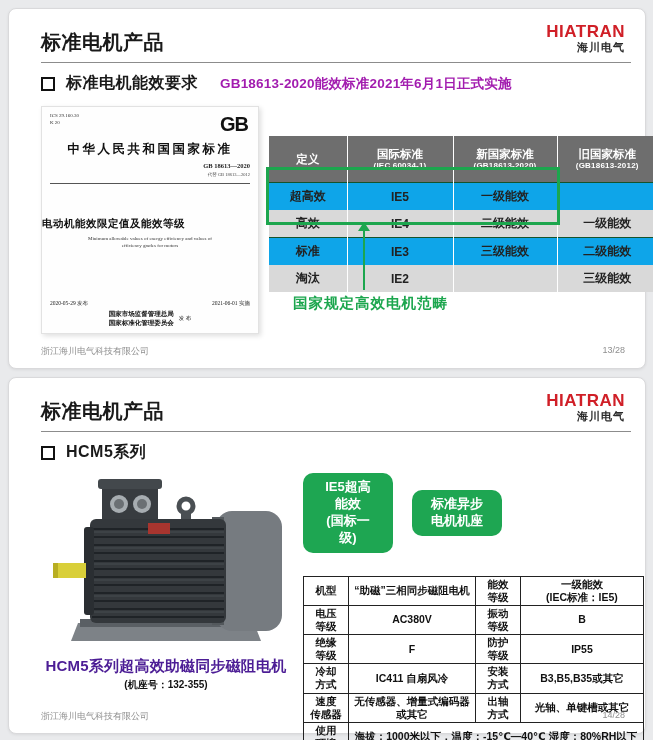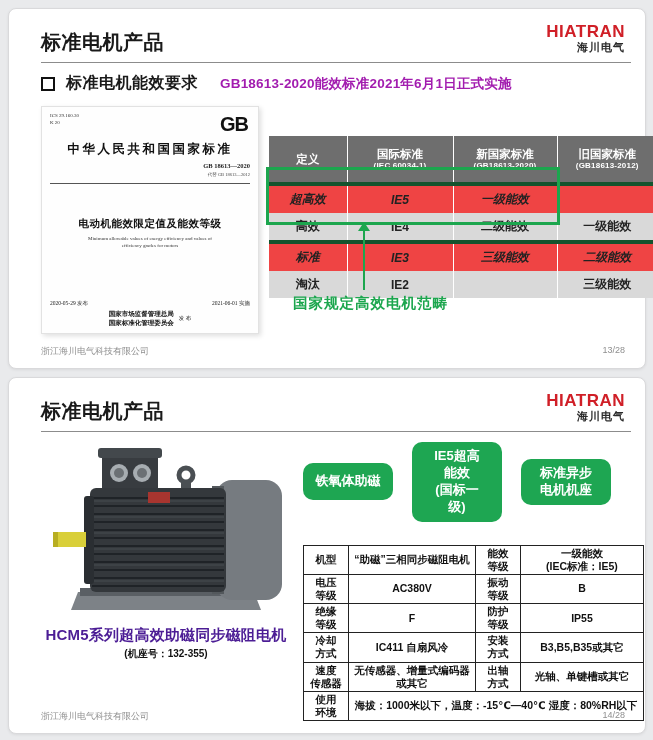--- a/index.html
+++ b/index.html
@@ -35,36 +35,36 @@
   .content1{display:flex;margin:12px 0 0 32px;}
   .gbdoc{width:172px;height:226px;position:relative;background:#fefefe;border:1px solid #e2e2e2;
          box-shadow:2px 2px 5px rgba(0,0,0,.13);flex:none;font-family:"Liberation Serif","DejaVu Serif",serif;padding-left:44px;}
   .gb-ics{position:absolute;top:6px;left:8px;font-size:5px;color:#333;white-space:pre-line;line-height:1.3;}
   .gb-mark{position:absolute;top:6px;right:10px;font-size:20px;font-weight:900;letter-spacing:-1px;color:#111;
            font-family:"Liberation Sans",sans-serif;}
   .gb-header{position:absolute;top:34px;left:0;right:0;text-align:center;font-size:12.5px;font-weight:bold;letter-spacing:2.5px;color:#111;}
   .gb-stdno{position:absolute;top:55px;right:8px;text-align:right;font-size:6.5px;font-weight:bold;color:#222;line-height:1.3;}
   .gb-replaces{font-size:4.5px;font-weight:normal;color:#444;}
   .gb-rule{position:absolute;top:76px;left:8px;right:8px;border-top:1px solid #555;}
-  .gb-title{position:absolute;top:110px;left:0;right:0;text-align:center;font-size:10.5px;font-weight:bold;color:#111;
+  .gb-title{position:absolute;top:110px;left:0;right:0;text-align:left;font-size:10.5px;font-weight:bold;color:#111;
             font-family:"Liberation Sans",sans-serif;letter-spacing:.5px;}
   .gb-sub{position:absolute;top:128px;left:6px;right:6px;text-align:center;font-size:5px;color:#333;white-space:pre-line;line-height:1.4;}
   .gb-dates{position:absolute;bottom:26px;left:8px;right:8px;display:flex;justify-content:space-between;font-size:5.5px;color:#222;}
   .gb-issuers{position:absolute;bottom:6px;left:0;right:0;display:flex;justify-content:center;align-items:center;}
   .gb-issuers .names{font-size:6.5px;font-weight:bold;white-space:pre-line;line-height:1.3;text-align:center;color:#111;}
   .gb-issuers .word{font-size:5.5px;margin-left:5px;color:#111;}
 
   .table-wrap{margin-left:10px;margin-top:30px;position:relative;width:392px;flex:none;}
   table.t1{border-collapse:collapse;width:388px;table-layout:fixed;}
   table.t1 th{background:#6e6e6e;color:#fff;font-size:11.5px;font-weight:bold;padding:12px 1px;line-height:1.15;border-left:1px solid #fff;}
   table.t1 th:first-child{border-left:none;}
   table.t1 th .sub{display:block;font-size:8px;font-weight:600;letter-spacing:.2px;}
   table.t1 td{height:25px;text-align:center;font-size:12px;font-weight:600;color:#222;border-left:1px solid #fff;}
   table.t1 td:first-child{border-left:none;}
-  table.t1 tr.odd td{background:#ef4444;border-top:4px solid #14532d;font-style:italic;}
+  table.t1 tr.odd td{background:#0ea5e9;border-top:1px solid #14532d;}
   table.t1 tr.even td{background:#d9d9d9;}
   .hl-box{position:absolute;left:-3px;top:31px;width:294px;height:58px;border:3px solid #1ca64e;box-sizing:border-box;}
   .arrow-line{position:absolute;left:94px;top:94px;width:2px;height:60px;background:#1ca64e;}
   .arrow-head{position:absolute;left:89px;top:86px;width:0;height:0;border-left:6px solid transparent;border-right:6px solid transparent;border-bottom:9px solid #1ca64e;}
   .annotation{position:absolute;left:24px;top:158px;font-size:14.5px;font-weight:bold;color:#1ca64e;letter-spacing:1px;}
 
   
   .content2{display:flex;margin:4px 0 0 26px;}
   .motor-col{width:262px;flex:none;text-align:center;}
   .motor-col svg{margin-top:8px;}
@@ -188,20 +188,24 @@
 <div class="card card2">
   <div class="slide-header">
     <div class="slide-title">标准电机产品</div>
     <div class="logo">
       <div class="brand">HIATRAN</div>
       <div class="brand-cn">海川电气</div>
     </div>
   </div>
   <div class="divider"></div>
 
+  <div class="section-row">
+    <span class="bullet-square"></span>
+    <span class="section-title">HCM5系列</span>
+  </div>
 
   <div class="content2">
 
     <div class="motor-col">
       <svg width="252" height="172" viewBox="0 0 252 172">
 
         <path d="M38 148 L214 148 L221 166 L31 166 Z" fill="#7d8287"></path>
         <rect x="40" y="144" width="172" height="8" fill="#5a5f64"></rect>
         <path d="M66 120 h38 v26 h-38 z" fill="#565b60"></path>
         <path d="M122 120 h38 v26 h-38 z" fill="#565b60"></path>
@@ -249,21 +253,20 @@
         <rect x="44" y="52" width="10" height="88" rx="3" fill="#2a2e32"></rect>
         <rect x="16" y="88" width="30" height="15" fill="#d9cf39"></rect>
         <rect x="13" y="88" width="5" height="15" fill="#b8ae22"></rect>
       </svg>
       <div class="caption1">HCM5系列超高效助磁同步磁阻电机</div>
       <div class="caption2">(机座号：132-355)</div>
     </div>
 
     <div class="right-col">
       <div class="badges">
-        <div class="badge single pre">铁氧体助磁</div>
         <div class="badge pre">IE5超高能效
 (国标一级)</div>
         <div class="badge pre">标准异步
 电机机座</div>
       </div>
 
       <table class="t2">
         <tbody>
             <tr>
           <td class="lbl">机型</td>

